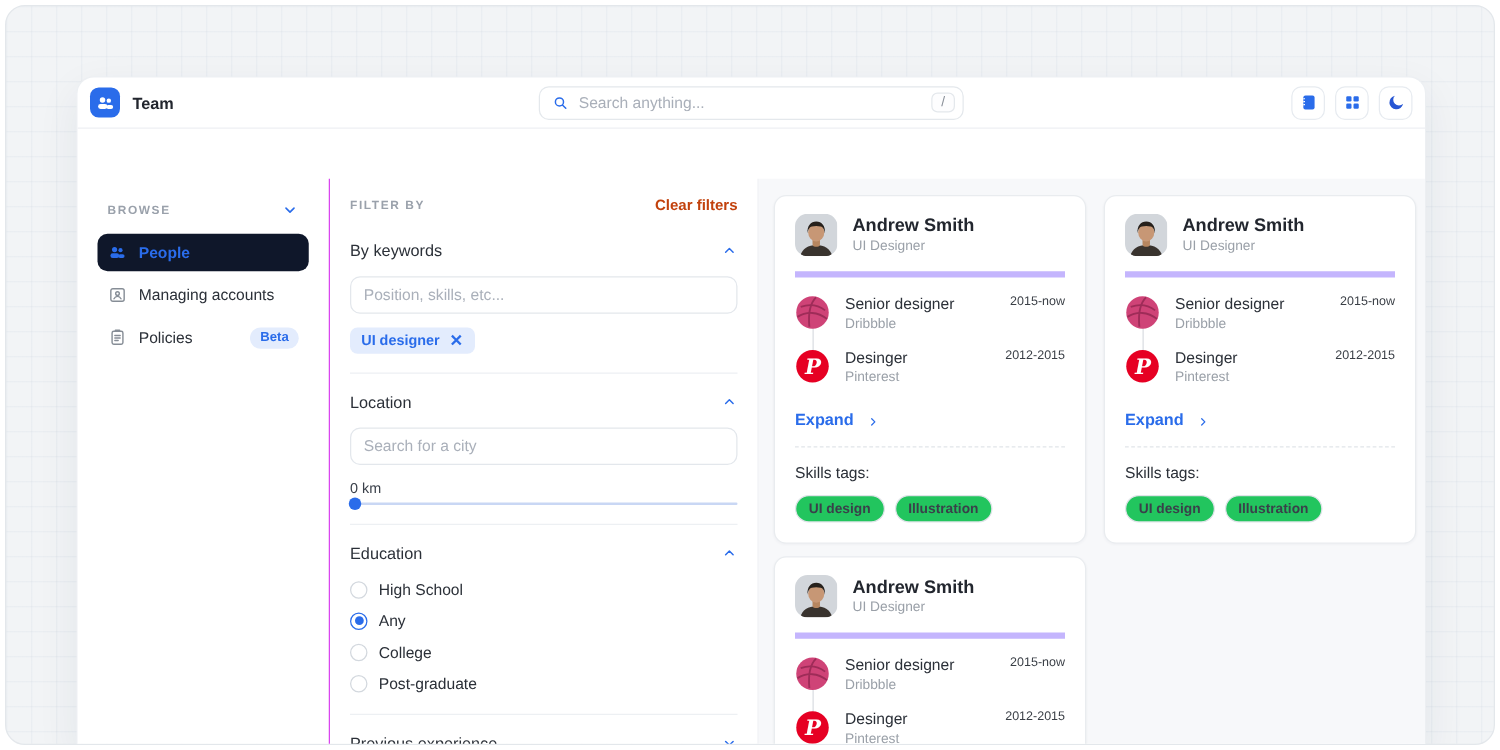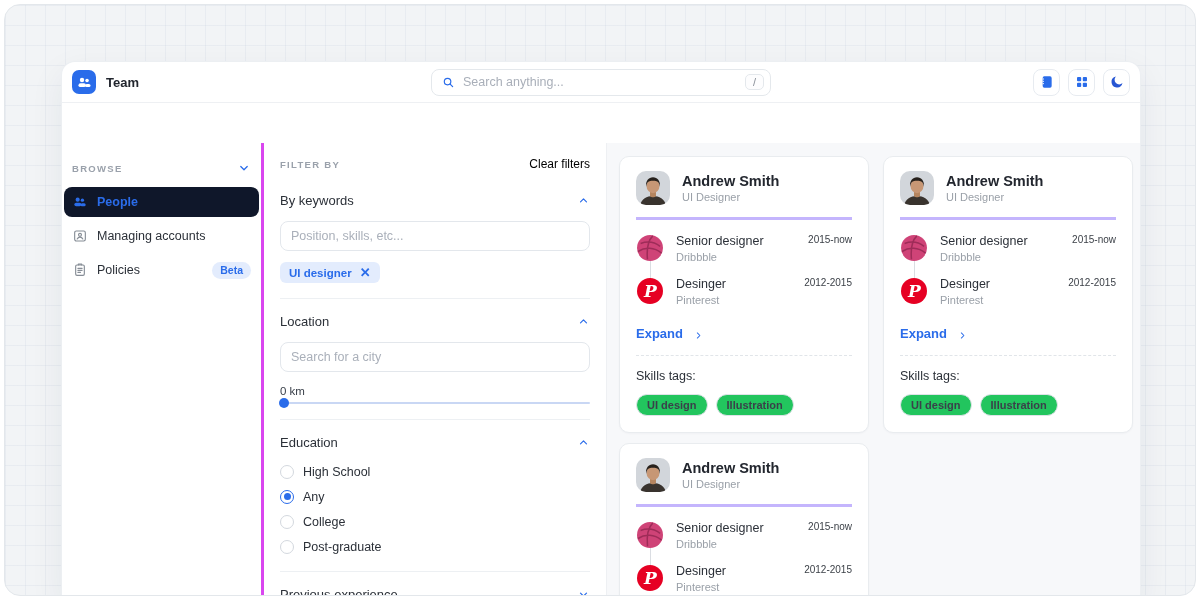--- a/index.html
+++ b/index.html
@@ -29,36 +29,36 @@
     font-family:inherit; background:transparent; }
   .search input::placeholder { color:#a9afb9; }
   .kbd { font-size:11px; color:#8a9099; border:1px solid #e4e8ec; border-radius:5px;
     padding:1px 7px; background:#fdfdfe; }
   .hdr-right { flex:1; display:flex; justify-content:flex-end; gap:8px; }
   .icon-btn { width:27px; height:27px; border:1px solid #e7ebf0; border-radius:8px;
     background:#fff; display:flex; align-items:center; justify-content:center; cursor:pointer; }
 
   
   .body-row { flex:1; display:flex; min-height:0; }
-  .sidebar { width:202px; flex:0 0 202px; border-right:3px solid #d946ef; padding:8px 2px; }
+  .sidebar { width:202px; flex:0 0 202px; border-right:1px solid #d946ef; padding:8px 16px; }
   .browse-row { display:flex; align-items:center; justify-content:space-between;
     padding:10px 8px 12px; }
   .browse-label { font-size:9.5px; font-weight:bold; letter-spacing:1.3px; color:#9aa1ab; }
   .nav-item { height:30px; display:flex; align-items:center; gap:9px; padding:0 8px;
     border-radius:8px; margin-bottom:4px; font-size:12.5px; color:#2b3038; cursor:pointer; }
   .nav-item.active { background:#0f172a; color:#2a6cea; font-weight:bold; }
   .nav-item .spacer { flex:1; }
   .badge { font-size:10.5px; font-weight:bold; color:#2a6cea; background:#e3ecfd;
     border-radius:9px; padding:2.5px 8px; }
 
   
   .filters { width:343px; flex:0 0 343px; border-right:1px solid #eef0f3; padding:14px 16px; }
   .filters-head { display:flex; align-items:center; justify-content:space-between; margin-bottom:22px; }
   .filters-label { font-size:9.5px; font-weight:bold; letter-spacing:1.3px; color:#9aa1ab; }
-  .clear-link { font-size:12px; font-weight:normal; color:#000000; cursor:pointer; }
+  .clear-link { font-size:12px; font-weight:bold; color:#c2410c; cursor:pointer; }
   .sec-head { display:flex; align-items:center; justify-content:space-between; }
   .sec-title { font-size:13px; color:#2b3038; }
   .f-input { width:100%; height:30px; border:1px solid #e3e7ec; border-radius:8px;
     padding:0 10px; font-size:12.5px; color:#737373; font-family:inherit; outline:none; }
   .f-input::placeholder { color:#aab0ba; }
   .tag-row { margin-top:11px; display:flex; gap:8px; }
   .f-tag { display:inline-flex; align-items:center; gap:8px; background:#e3ecfd;
     color:#2a6cea; font-size:11.5px; font-weight:bold; border-radius:6px;
     padding:4px 9px; cursor:pointer; }
   .f-tag .x { font-size:13px; line-height:1; cursor:pointer; }
@@ -76,21 +76,21 @@
   .radio.checked::after { content:""; position:absolute; inset:2.5px; border-radius:50%;
     background:#2a6cea; }
   .radio-label { font-size:12.5px; color:#2b3038; }
 
   
   .results { flex:1; background:#f7f8fa; padding:13px 12px; display:grid;
     grid-template-columns:250px 250px; gap:10px 14px; align-content:start; overflow:hidden; }
   .card { width:250px; background:#fff; border:1px solid #e9ecef; border-radius:10px;
     padding:14px 16px 16px; box-shadow:0 1px 2px rgba(25,39,70,.03); }
   .card-head { display:flex; align-items:center; gap:12px; padding-bottom:12px;
-    border-bottom:3px solid #c4b5fd; }
+    border-bottom:5px solid #c4b5fd; }
   .avatar { width:34px; height:34px; border-radius:10px; overflow:hidden; flex:0 0 34px; }
   .p-name { font-size:14.5px; font-weight:bold; color:#22262e; }
   .p-role { font-size:11px; color:#9aa0a8; margin-top:2px; }
   .timeline { position:relative; padding-top:14px; }
   .tl-line { position:absolute; left:13.5px; top:30px; height:48px; width:1px; background:#dadde2; }
   .exp-row { display:flex; align-items:flex-start; gap:12px; margin-bottom:14px; position:relative; }
   .exp-icon { width:28px; height:28px; flex:0 0 28px; }
   .exp-main { flex:1; }
   .exp-title { font-size:12.5px; color:#2b3038; }
   .exp-org { font-size:11px; color:#9aa0a8; margin-top:3px; }

